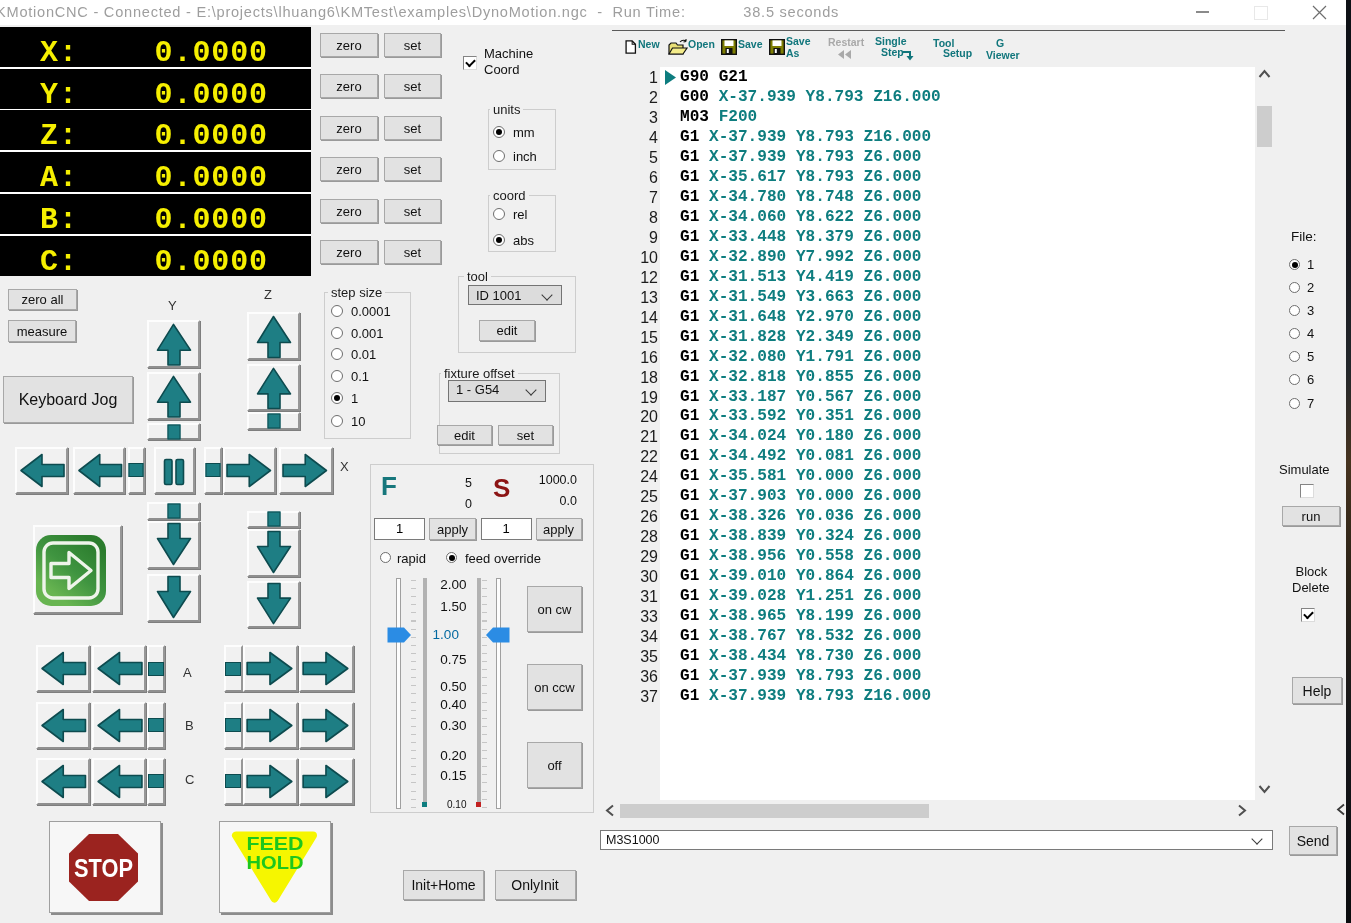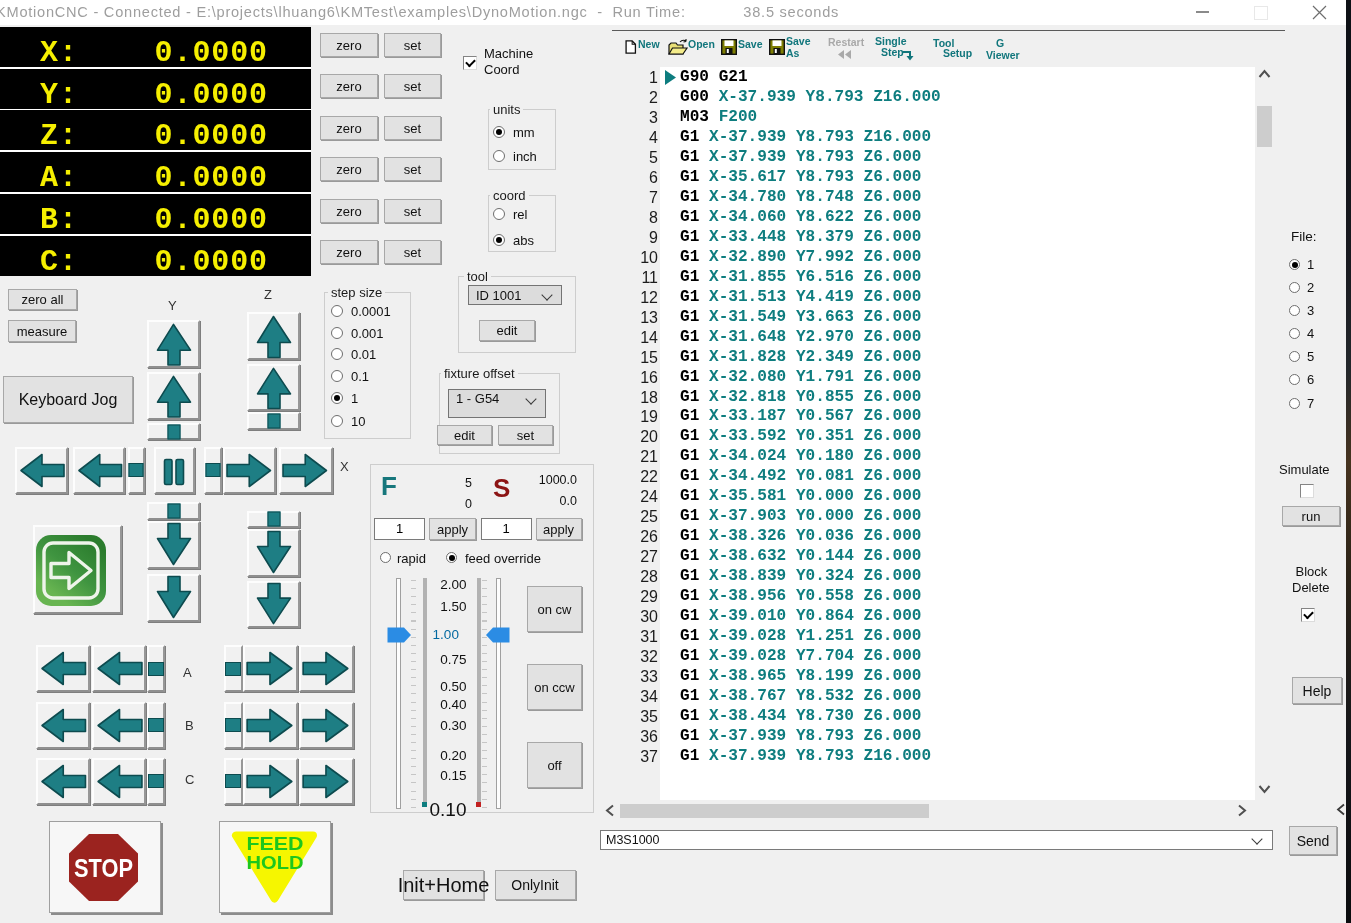--- a/index.html
+++ b/index.html
@@ -92,21 +92,21 @@
 <div class="lbl" style="left:513px;top:233px">abs</div>
 <div class="grp" style="left:458px;top:276px;width:116px;height:75px"></div>
 <div class="glab" style="left:464px;top:269px">tool</div>
 <div class="combo" style="left:468px;top:285px;width:94px;height:20px">
     <span class="tx">ID 1001</span>
     <span class="chev" style="right:10px;top:5px"></span>
   </div>
 <div class="wbtn" style="left:479px;top:320px;width:56px;height:21px">edit</div>
 <div class="grp" style="left:439px;top:373px;width:119px;height:79px"></div>
 <div class="glab" style="left:441px;top:366px">fixture offset</div>
-<div class="combo" style="left:448px;top:389px;width:98px;height:29px">
+<div class="combo" style="left:448px;top:380px;width:98px;height:22px">
     <span class="tx" style="top:1px">1 - G54</span>
     <span class="chev" style="right:10px;top:5px"></span>
   </div>
 <div class="wbtn" style="left:437px;top:425px;width:55px;height:20px">edit</div>
 <div class="wbtn" style="left:498px;top:425px;width:55px;height:20px">set</div>
 
 <div class="grp" style="left:324px;top:292px;width:85px;height:145px"></div>
 <div class="glab" style="left:328px;top:285px">step size</div>
 <div class="rad" style="left:331px;top:305px"></div>
 <div class="lbl" style="left:351px;top:304px">0.0001</div>
@@ -342,37 +342,37 @@
   </svg>
 <div class="ab" style="left:425px;top:576.5px;width:41.5px;text-align:right;font-size:13.5px;color:#111">2.00</div>
 <div class="ab" style="left:425px;top:599px;width:41.5px;text-align:right;font-size:13.5px;color:#111">1.50</div>
 <div class="ab" style="left:425px;top:626.5px;width:41.5px;text-align:center;font-size:13.5px;color:#0369a1">1.00</div>
 <div class="ab" style="left:425px;top:651.5px;width:41.5px;text-align:right;font-size:13.5px;color:#111">0.75</div>
 <div class="ab" style="left:425px;top:678.5px;width:41.5px;text-align:right;font-size:13.5px;color:#111">0.50</div>
 <div class="ab" style="left:425px;top:697px;width:41.5px;text-align:right;font-size:13.5px;color:#111">0.40</div>
 <div class="ab" style="left:425px;top:718px;width:41.5px;text-align:right;font-size:13.5px;color:#111">0.30</div>
 <div class="ab" style="left:425px;top:748px;width:41.5px;text-align:right;font-size:13.5px;color:#111">0.20</div>
 <div class="ab" style="left:425px;top:767.5px;width:41.5px;text-align:right;font-size:13.5px;color:#111">0.15</div>
-<div class="ab" style="left:425px;top:799px;width:41.5px;text-align:right;font-size:19px;color:#111">0.10</div>
+<div class="ab" style="left:425px;top:799px;width:41.5px;text-align:right;font-size:10px;color:#111">0.10</div>
 <div class="wbtn" style="left:527px;top:586px;width:55px;height:46px">on cw</div>
 <div class="wbtn" style="left:527px;top:664px;width:55px;height:46px">on ccw</div>
 <div class="wbtn" style="left:527px;top:742px;width:55px;height:46px">off</div>
 
 <div class="ab" style="left:49px;top:821px;width:112px;height:92px;background:#f7f7f7;border:1px solid #9f9f9f;box-shadow:2px 2px 0 #8c8c8c;box-sizing:border-box"></div>
 <svg class="ab" style="left:69px;top:834px" width="69" height="67" viewBox="0 0 69 67">
 <polygon points="20,0 49,0 69,19.5 69,47.5 49,67 20,67 0,47.5 0,19.5" fill="#9b231f"></polygon>
 <text x="34.5" y="42.5" fill="#fff" font-family="Liberation Sans,sans-serif" font-weight="bold" font-size="25" text-anchor="middle" textLength="59" lengthAdjust="spacingAndGlyphs">STOP</text>
 </svg>
 <div class="ab" style="left:219px;top:821px;width:112px;height:92px;background:#f7f7f7;border:1px solid #9f9f9f;box-shadow:2px 2px 0 #8c8c8c;box-sizing:border-box"></div>
 <svg class="ab" style="left:228px;top:827px" width="93" height="80" viewBox="0 0 93 80">
 <polygon points="8,8.5 85,8.5 46.5,71.5" fill="#f6f600" stroke="#f6f600" stroke-width="8" stroke-linejoin="round"></polygon>
 <text x="47" y="23" fill="#1dc71d" font-family="Liberation Sans,sans-serif" font-weight="bold" font-size="18" text-anchor="middle" textLength="57" lengthAdjust="spacingAndGlyphs">FEED</text>
 <text x="47" y="42" fill="#1dc71d" font-family="Liberation Sans,sans-serif" font-weight="bold" font-size="18" text-anchor="middle" textLength="57" lengthAdjust="spacingAndGlyphs">HOLD</text>
 </svg>
-<div class="wbtn" style="left:403px;top:870px;width:81px;height:30px;font-size:20px">Init+Home</div>
+<div class="wbtn" style="left:403px;top:870px;width:81px;height:30px;font-size:14px">Init+Home</div>
 <div class="wbtn" style="left:494.5px;top:870px;width:81px;height:30px;font-size:14px">OnlyInit</div>
 
 <div class="ab" style="left:612px;top:30px;width:673px;height:1px;background:#5a5a5a"></div>
 <svg class="ab" style="left:625px;top:40px" width="11.5" height="14" viewBox="0 0 12 15">
     <path d="M1 1 L7.5 1 L11 4.5 L11 14 L1 14 Z" fill="#fff" stroke="#111" stroke-width="1.4"></path>
     <path d="M7.5 1 L7.5 4.5 L11 4.5" fill="none" stroke="#111" stroke-width="1.1"></path>
   </svg>
 <div class="tealtx" style="left:638px;top:38.6px">New</div>
 <svg class="ab" style="left:668px;top:39px" width="21" height="17" viewBox="0 0 21 17">
     <path d="M1 15 L1 6 L3 4 L8 4 L9.5 6 L15 6 L15 15 Z" fill="#e8df76" stroke="#111" stroke-width="1.2"></path>
@@ -446,24 +446,20 @@
     </div>
 <div class="gc">
       <span class="n">9</span>
       <span class="c">G1 <span class="t">X-33.448 Y8.379 Z6.000</span></span>
     </div>
 <div class="gc">
       <span class="n">10</span>
       <span class="c">G1 <span class="t">X-32.890 Y7.992 Z6.000</span></span>
     </div>
 <div class="gc">
-      <span class="n">11</span>
-      <span class="c">G1 <span class="t">X-31.855 Y6.516 Z6.000</span></span>
-    </div>
-<div class="gc">
       <span class="n">12</span>
       <span class="c">G1 <span class="t">X-31.513 Y4.419 Z6.000</span></span>
     </div>
 <div class="gc">
       <span class="n">13</span>
       <span class="c">G1 <span class="t">X-31.549 Y3.663 Z6.000</span></span>
     </div>
 <div class="gc">
       <span class="n">14</span>
       <span class="c">G1 <span class="t">X-31.648 Y2.970 Z6.000</span></span>
@@ -502,42 +498,34 @@
     </div>
 <div class="gc">
       <span class="n">25</span>
       <span class="c">G1 <span class="t">X-37.903 Y0.000 Z6.000</span></span>
     </div>
 <div class="gc">
       <span class="n">26</span>
       <span class="c">G1 <span class="t">X-38.326 Y0.036 Z6.000</span></span>
     </div>
 <div class="gc">
-      <span class="n">27</span>
-      <span class="c">G1 <span class="t">X-38.632 Y0.144 Z6.000</span></span>
-    </div>
-<div class="gc">
       <span class="n">28</span>
       <span class="c">G1 <span class="t">X-38.839 Y0.324 Z6.000</span></span>
     </div>
 <div class="gc">
       <span class="n">29</span>
       <span class="c">G1 <span class="t">X-38.956 Y0.558 Z6.000</span></span>
     </div>
 <div class="gc">
       <span class="n">30</span>
       <span class="c">G1 <span class="t">X-39.010 Y0.864 Z6.000</span></span>
     </div>
 <div class="gc">
       <span class="n">31</span>
       <span class="c">G1 <span class="t">X-39.028 Y1.251 Z6.000</span></span>
-    </div>
-<div class="gc">
-      <span class="n">32</span>
-      <span class="c">G1 <span class="t">X-39.028 Y7.704 Z6.000</span></span>
     </div>
 <div class="gc">
       <span class="n">33</span>
       <span class="c">G1 <span class="t">X-38.965 Y8.199 Z6.000</span></span>
     </div>
 <div class="gc">
       <span class="n">34</span>
       <span class="c">G1 <span class="t">X-38.767 Y8.532 Z6.000</span></span>
     </div>
 <div class="gc">

